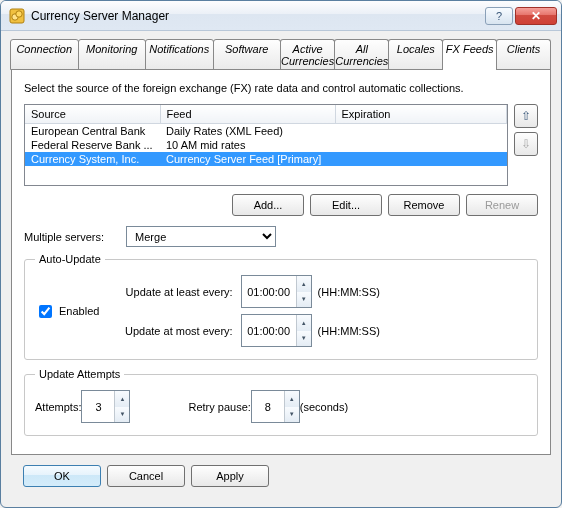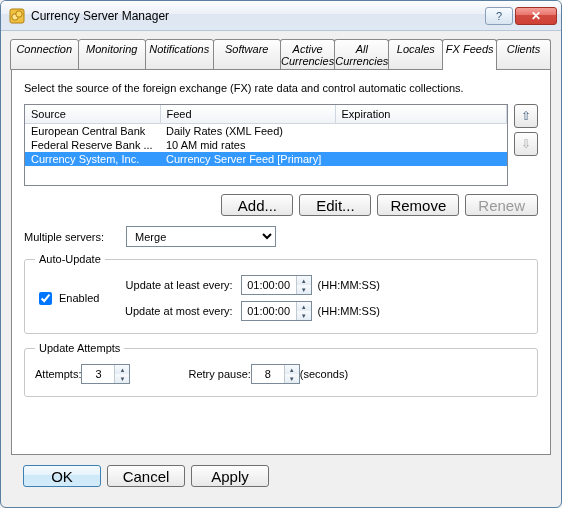--- a/index.html
+++ b/index.html
@@ -187,21 +187,21 @@
     justify-content: flex-end;
     margin-top: 8px;
   }
   .btn {
     min-width: 72px;
     height: 22px;
     border: 1px solid #707070;
     border-radius: 3px;
     background: linear-gradient(to bottom, #fefefe, #e8e8e8);
     padding: 0 12px;
-    font-size: 15px;
+    font-size: 11px;
     cursor: pointer;
     display: inline-flex;
     align-items: center;
     justify-content: center;
   }
   .btn.disabled {
     color: #9a9a9a;
     cursor: default;
   }
   .btn.default {
@@ -255,21 +255,21 @@
     align-items: center;
     gap: 6px;
   }
   label.field-label {
     text-align: left;
   }
   .spinner {
     display: inline-flex;
     align-items: stretch;
     border: 1px solid #7a8a99;
-    height: 20px;
+    height: 33px;
     background: #fff;
   }
   .spinner input {
     border: none;
     outline: none;
     font-size: 11px;
     width: 54px;
     padding: 0 4px;
     text-align: center;
   }

